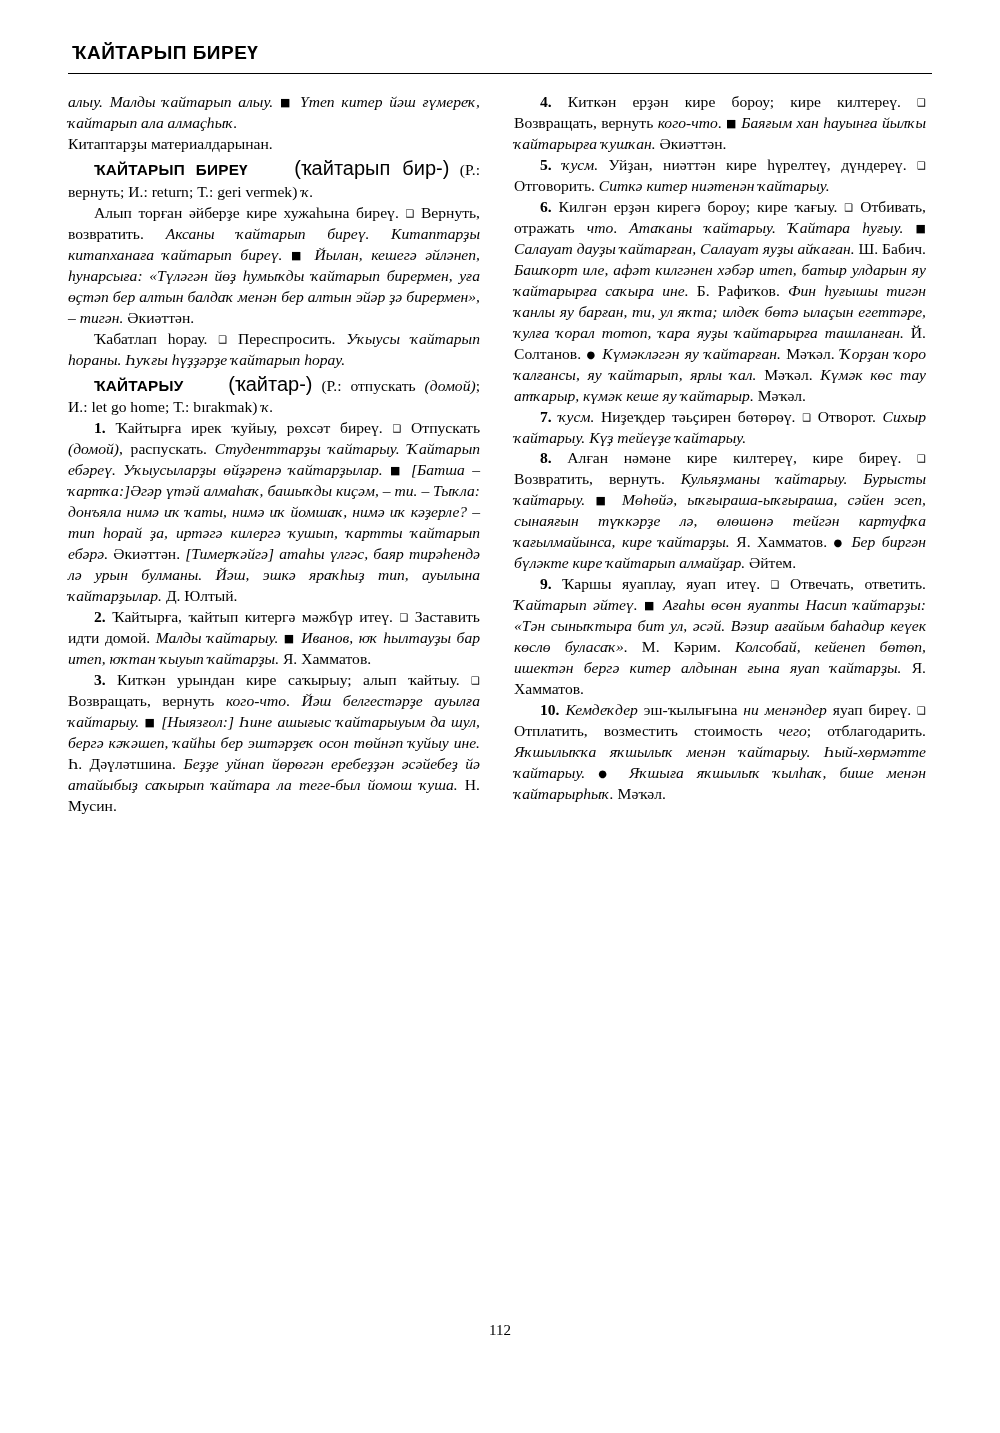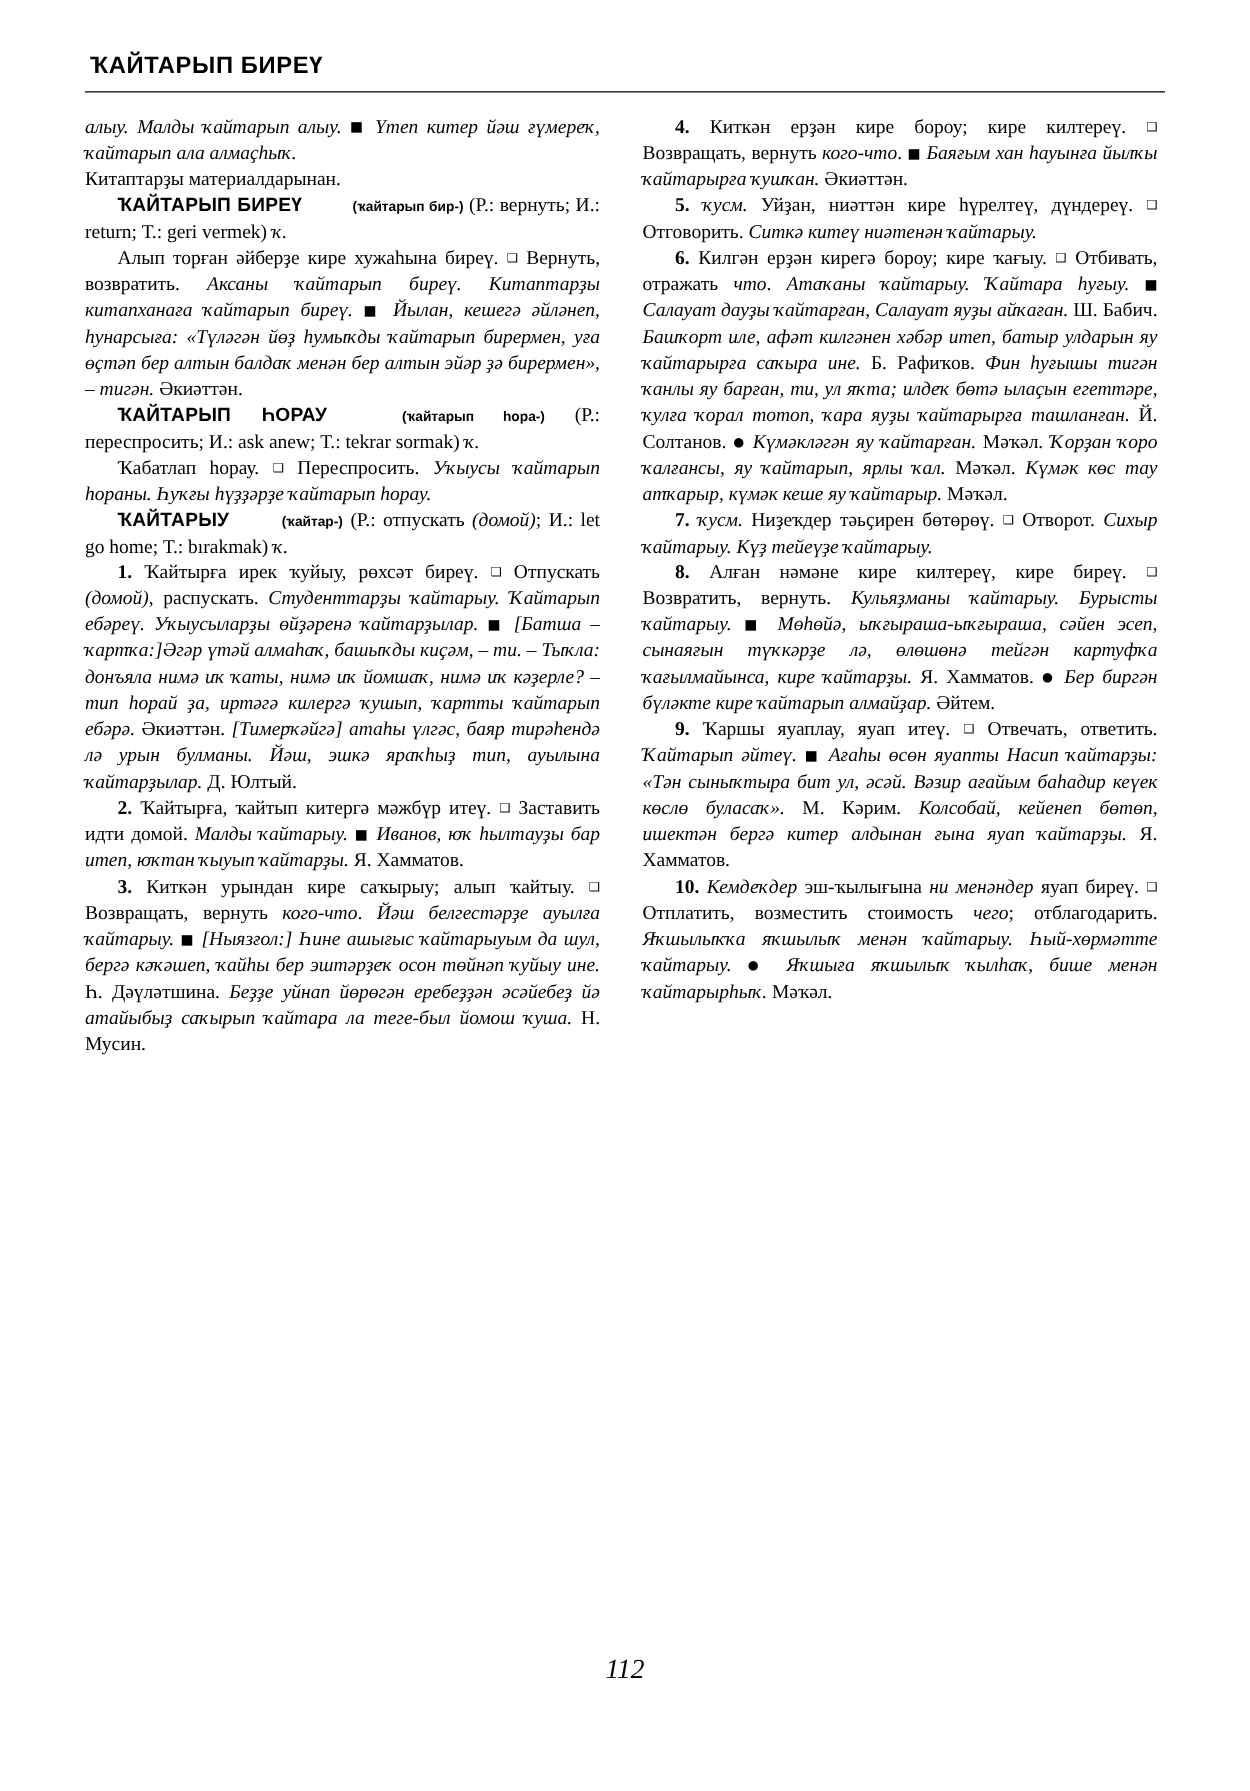--- a/index.html
+++ b/index.html
@@ -55,22 +55,22 @@
     text-indent: 26px;
   }
   .hw {
     font-family: "Liberation Sans", sans-serif;
     font-weight: bold;
     font-size: 15.3px;
     letter-spacing: 0.2px;
   }
   .hw-sub {
     font-family: "Liberation Sans", sans-serif;
-    font-weight: bold;
-    font-size: 11px;
+    font-weight: normal;
+    font-size: 20px;
     padding-left: 36px;
   }
   i, .it {
     font-style: italic;
   }
   .num {
     font-weight: bold;
   }
   .sq {
     font-family: "DejaVu Sans", sans-serif;
@@ -86,49 +86,47 @@
     font-family: "DejaVu Sans", sans-serif;
     font-size: 10px;
     vertical-align: 1.5px;
   }
   .pagenum {
     position: absolute;
     left: 0;
     right: 0;
     top: 1322px;
     text-align: center;
-    font-size: 22px;
-    font-style: italic;
+    font-size: 15px;
   }
 </style>
 </head>
 <body>
 
 <div class="page">
 
   <div class="header">ҠАЙТАРЫП БИРЕҮ</div>
   <hr class="header-rule">
 
   <div class="columns">
 
     <div class="col" id="left-col">
         <p class="p "><i>алыу. Малды ҡайтарып алыу.</i> <span class="sq">■</span> <i>Үтеп китер йәш ғүмереҡ, ҡайтарып ала алмаҫһыҡ.</i></p>
         <p class="p ">Китаптарҙы материалдарынан.</p>
         <p class="p entry"><span class="hw">ҠАЙТАРЫП БИРЕҮ</span> <span class="hw-sub">(ҡайтарып бир-)</span> (Р.: вернуть; И.: return; Т.: geri vermek) <i>ҡ.</i></p>
         <p class="p entry">Алып торған әйберҙе кире хужаһына биреү. <span class="fsq">❑</span> Вернуть, возвратить. <i>Аксаны ҡайтарып биреү. Китаптарҙы китапханаға ҡайтарып биреү.</i> <span class="sq">■</span> <i>Йылан, кешегә әйләнеп, һунарсыға: «Түләгән йөҙ һумыҡды ҡайтарып бирермен, уға өҫтәп бер алтын балдаҡ менән бер алтын эйәр ҙә бирермен», – тигән.</i> Әкиәттән.</p>
-        <p class="p entry"><span class="hw">ҠАЙТАРЫП ҺОРАУ</span> <span class="hw-sub">(ҡайтарып һора-)</span> (Р.: переспросить; И.: ask anew; Т.: tekrar sormak) <i>ҡ.</i></p>
         <p class="p entry">Ҡабатлап һорау. <span class="fsq">❑</span> Переспросить. <i>Уҡыусы ҡайтарып һораны. Һуҡғы һүҙҙәрҙе ҡайтарып һорау.</i></p>
         <p class="p entry"><span class="hw">ҠАЙТАРЫУ</span> <span class="hw-sub">(ҡайтар-)</span> (Р.: отпускать <i>(домой)</i>; И.: let go home; Т.: bırakmak) <i>ҡ.</i></p>
         <p class="p entry"><span class="num">1.</span> Ҡайтырға ирек ҡуйыу, рөхсәт биреү. <span class="fsq">❑</span> Отпускать <i>(домой)</i>, распускать. <i>Студенттарҙы ҡайтарыу. Ҡайтарып ебәреү. Уҡыусыларҙы өйҙәренә ҡайтарҙылар.</i> <span class="sq">■</span> <i>[Батша – ҡартҡа:]Әгәр үтәй алмаһаҡ, башыҡды киҫәм, – ти. – Тыҡла: донъяла нимә иҡ ҡаты, нимә иҡ йомшаҡ, нимә иҡ кәҙерле? – тип һорай ҙа, иртәгә килергә ҡушып, ҡартты ҡайтарып ебәрә.</i> Әкиәттән. <i>[Тимерҡәйгә] атаһы үлгәс, баяр тирәһендә лә урын булманы. Йәш, эшкә яраҡһыҙ тип, ауылына ҡайтарҙылар.</i> Д. Юлтый.</p>
         <p class="p entry"><span class="num">2.</span> Ҡайтырға, ҡайтып китергә мәжбүр итеү. <span class="fsq">❑</span> Заставить идти домой. <i>Малды ҡайтарыу.</i> <span class="sq">■</span> <i>Иванов, юҡ һылтауҙы бар итеп, юҡтан ҡыуып ҡайтарҙы.</i> Я. Хамматов.</p>
         <p class="p entry"><span class="num">3.</span> Киткән урындан кире саҡырыу; алып ҡайтыу. <span class="fsq">❑</span> Возвращать, вернуть <i>кого-что</i>. <i>Йәш белгестәрҙе ауылға ҡайтарыу.</i> <span class="sq">■</span> <i>[Ныязғол:] Һине ашығыс ҡайтарыуым да шул, бергә кәҡәшеп, ҡайһы бер эштәрҙеҡ осон төйнәп ҡуйыу ине.</i> Һ. Дәүләтшина. <i>Беҙҙе уйнап йөрөгән еребеҙҙән әсәйебеҙ йә атайыбыҙ саҡырып ҡайтара ла теге-был йомош ҡуша.</i> Н. Мусин.</p>
       </div>
     <div class="col" id="right-col">
         <p class="p entry"><span class="num">4.</span> Киткән ерҙән кире бороу; кире килтереү. <span class="fsq">❑</span> Возвращать, вернуть <i>кого-что</i>. <span class="sq">■</span> <i>Баяғым хан һауынға йылҡы ҡайтарырға ҡушҡан.</i> Әкиәттән.</p>
-        <p class="p entry"><span class="num">5.</span> <i>ҡусм.</i> Уйҙан, ниәттән кире һүрелтеү, дүндереү. <span class="fsq">❑</span> Отговорить. <i>Ситкә китеү ниәтенән ҡайтарыу.</i></p>
+        <p class="p entry"><span class="num">5.</span> <i>ҡусм.</i> Уйҙан, ниәттән кире һүрелтеү, дүндереү. <span class="fsq">❑</span> Отговорить. <i>Ситкә китер ниәтенән ҡайтарыу.</i></p>
         <p class="p entry"><span class="num">6.</span> Килгән ерҙән кирегә бороу; кире ҡағыу. <span class="fsq">❑</span> Отбивать, отражать <i>что</i>. <i>Атаҡаны ҡайтарыу. Ҡайтара һуғыу.</i> <span class="sq">■</span> <i>Салауат дауҙы ҡайтарған, Салауат яуҙы айҡаған.</i> Ш. Бабич. <i>Башҡорт иле, афәт килгәнен хәбәр итеп, батыр улдарын яу ҡайтарырға саҡыра ине.</i> Б. Рафиҡов. <i>Фин һуғышы тигән ҡанлы яу барған, ти, ул яҡта; илдеҡ бөтә ылаҫын егеттәре, ҡулға ҡорал тотоп, ҡара яуҙы ҡайтарырға ташланған.</i> Й. Солтанов. <span class="bul">●</span> <i>Күмәкләгән яу ҡайтарған.</i> Мәҡәл. <i>Ҡорҙан ҡоро ҡалғансы, яу ҡайтарып, ярлы ҡал.</i> Мәҡәл. <i>Күмәк көс тау атҡарыр, күмәк кеше яу ҡайтарыр.</i> Мәҡәл.</p>
         <p class="p entry"><span class="num">7.</span> <i>ҡусм.</i> Ниҙеҡдер тәьҫирен бөтөрөү. <span class="fsq">❑</span> Отворот. <i>Сихыр ҡайтарыу. Күҙ тейеүҙе ҡайтарыу.</i></p>
         <p class="p entry"><span class="num">8.</span> Алған нәмәне кире килтереү, кире биреү. <span class="fsq">❑</span> Возвратить, вернуть. <i>Кульяҙманы ҡайтарыу. Бурысты ҡайтарыу.</i> <span class="sq">■</span> <i>Мөһөйә, ыҡғыраша-ыҡғыраша, сәйен эсеп, сынаяғын түҡкәрҙе лә, өлөшөнә тейгән картуфҡа ҡағылмайынса, кире ҡайтарҙы.</i> Я. Хамматов. <span class="bul">●</span> <i>Бер биргән бүләкте кире ҡайтарып алмайҙар.</i> Әйтем.</p>
         <p class="p entry"><span class="num">9.</span> Ҡаршы яуаплау, яуап итеү. <span class="fsq">❑</span> Отвечать, ответить. <i>Ҡайтарып әйтеү.</i> <span class="sq">■</span> <i>Ағаһы өсөн яуапты Насип ҡайтарҙы: «Тән сыныҡтыра бит ул, әсәй. Вәзир ағайым баһадир кеүек көслө буласаҡ».</i> М. Кәрим. <i>Колсобай, кейенеп бөтөп, ишектән бергә китер алдынан ғына яуап ҡайтарҙы.</i> Я. Хамматов.</p>
         <p class="p entry"><span class="num">10.</span> <i>Кемдеҡдер</i> эш-ҡылығына <i>ни менәндер</i> яуап биреү. <span class="fsq">❑</span> Отплатить, возместить стоимость <i>чего</i>; отблагодарить. <i>Яҡшылыҡҡа яҡшылыҡ менән ҡайтарыу. Һый-хөрмәтте ҡайтарыу.</i> <span class="bul">●</span> <i>Яҡшыға яҡшылыҡ ҡылһаҡ, бише менән ҡайтарырһыҡ.</i> Мәҡәл.</p>
       </div>
 
   </div>
 
   <div class="pagenum">112</div>

